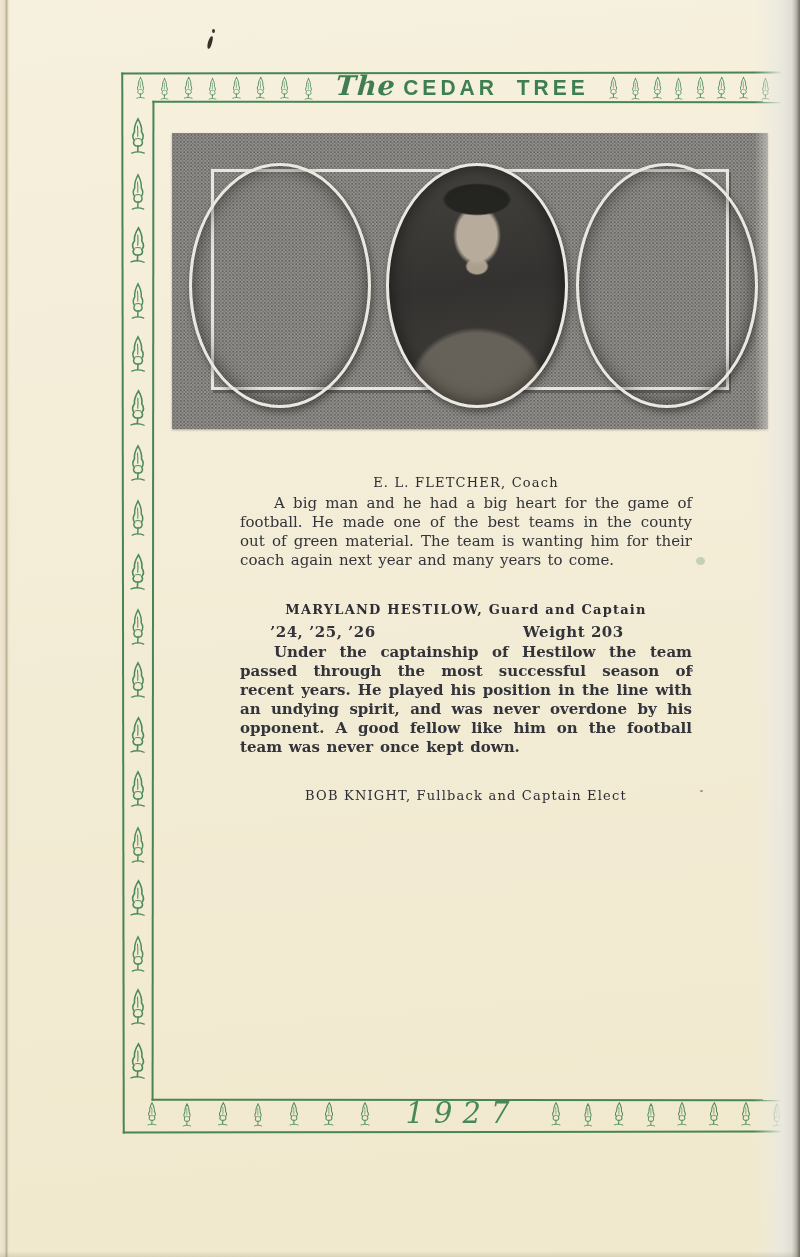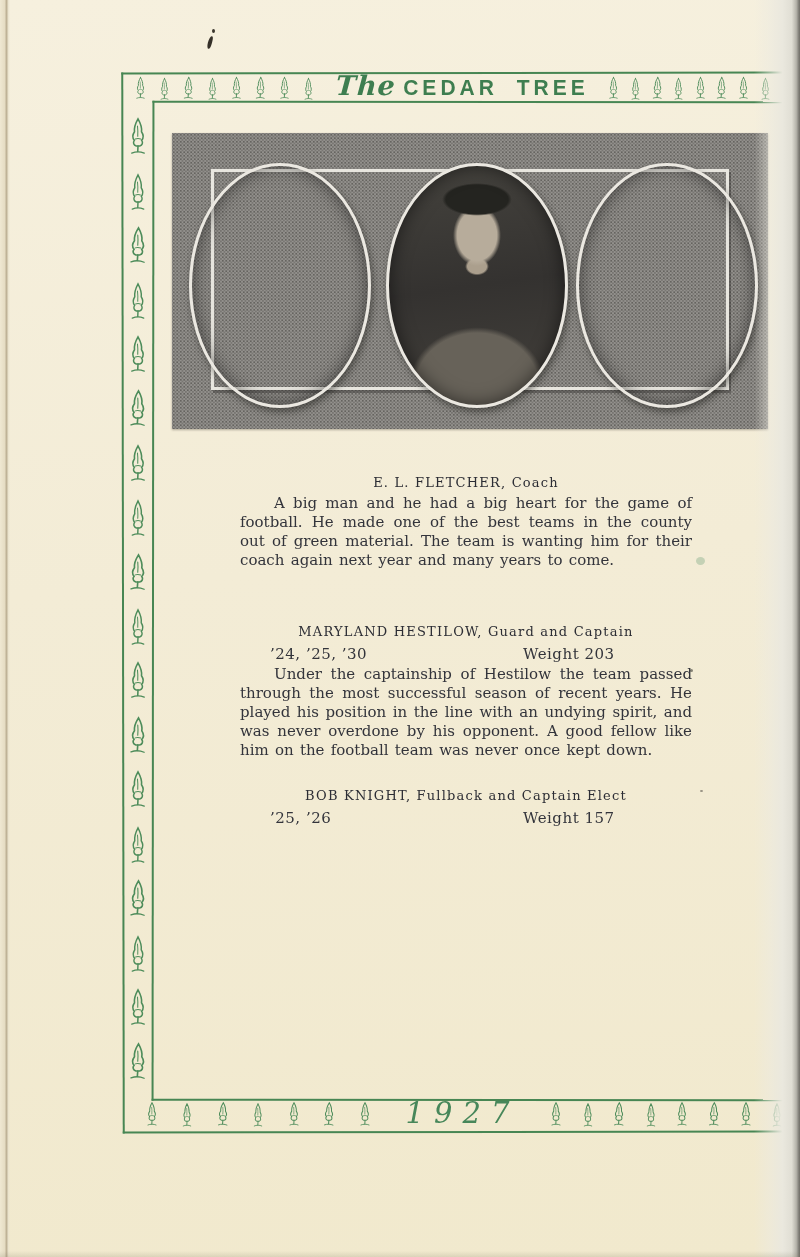--- a/index.html
+++ b/index.html
@@ -72,21 +72,21 @@
     background:
       radial-gradient(ellipse 25% 9% at 50% 15%, #22211d 0 68%, transparent 76%),
       radial-gradient(ellipse 16% 15% at 50% 29%, #b3a795 0 66%, rgba(179,167,149,0) 80%),
       radial-gradient(ellipse 9% 5% at 50% 41%, #a296844 0 60%, transparent 75%),
       radial-gradient(ellipse 50% 33% at 52% 92%, #5d5951 0 68%, transparent 75%),
       radial-gradient(ellipse 40% 40% at 20% 45%, rgba(130,126,118,.5) 0 55%, transparent 70%),
       linear-gradient(172deg,#4a4842 0%,#383631 50%,#42403a 100%);}
   
   .content{position:absolute;left:240px;top:0;width:452px;z-index:3;}
   .section{position:absolute;left:0;width:452px;}
-  .sec-1{top:472px;} .sec-2{top:621px;} .sec-3{top:785px;}
+  .sec-1{top:472px;} .sec-2{top:599px;font-weight:bold;} .sec-3{top:785px;}
   .sec-heading{font-size:13px;letter-spacing:1.2px;text-align:center;line-height:22px;color:#2c2d34;white-space:nowrap;}
   .meta-row{position:relative;height:20px;font-size:15px;margin-top:2px;color:#33343b;}
   .meta-years{position:absolute;left:30px;letter-spacing:.5px;}
   .meta-weight{position:absolute;left:283px;letter-spacing:.5px;}
   .sec-body{font-size:15px;line-height:19px;text-align:justify;text-indent:34px;
     word-spacing:1.5px;color:#33343b;}
   .page-number{position:absolute;left:240px;top:1056px;width:452px;text-align:center;font-size:15px;
     letter-spacing:1px;color:#33343b;z-index:3;}
   
   .ink-mark{position:absolute;left:208px;top:36px;width:4px;height:13px;border-radius:60% 40% 50% 50%;
@@ -299,32 +299,28 @@
 
   <div class="content">
     <div class="section sec-1">
       <div class="sec-heading">E. L. FLETCHER, Coach</div>
       <div class="sec-body">A big man and he had a big heart for the game of football.  He made one of the best teams in the county out of green material.  The team is wanting him for their coach again next year and many years to come.</div>
     </div>
 
     <div class="section sec-2">
       <div class="sec-heading">MARYLAND HESTILOW, Guard and Captain</div>
       <div class="meta-row">
-        <span class="meta-years">’24, ’25, ’30</span>
+        <span class="meta-years">’24, ’25, ’26</span>
         <span class="meta-weight">Weight 203</span>
       </div>
       <div class="sec-body">Under the captainship of Hestilow the team passed through the most successful season of recent years.  He played his position in the line with an undying spirit, and was never overdone by his opponent.  A good fellow like him on the football team was never once kept down.</div>
     </div>
 
     <div class="section sec-3">
       <div class="sec-heading">BOB KNIGHT, Fullback and Captain Elect</div>
-      <div class="meta-row">
-        <span class="meta-years">’25, ’26</span>
-        <span class="meta-weight">Weight 157</span>
-      </div>
     </div>
   </div>
 
 
   <div class="ink-mark"></div>
   <div class="ink-dot"></div>
   <div class="green-speck"></div>
   <div class="dust-1"></div>
   <div class="dust-2"></div>
 

